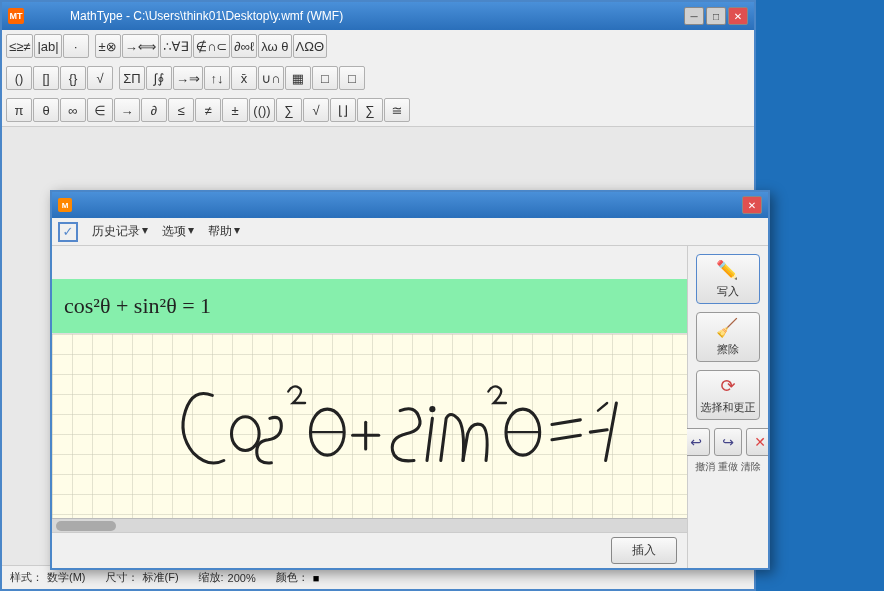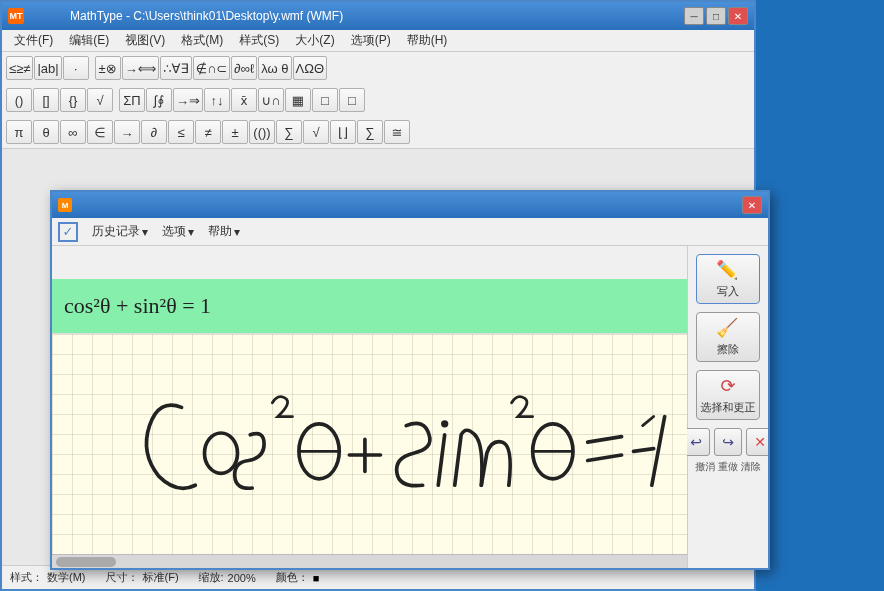--- a/index.html
+++ b/index.html
@@ -211,21 +211,20 @@
       height: 28px;
       display: flex;
       align-items: center;
       padding: 0 6px;
       gap: 2px;
       border-bottom: 1px solid #ccc;
       flex-shrink: 0;
     }
     .dialog-menu-btn {
       display: flex;
-      align-items: center;
       gap: 2px;
       padding: 2px 6px;
       cursor: pointer;
       font-size: 12px;
       color: #333;
     }
     .dialog-content {
       display: flex;
       flex: 1;
       overflow: hidden;
@@ -374,30 +373,20 @@
       <div class="title-icon">MT</div>
       <span class="title-text">MathType - C:\Users\think01\Desktop\y.wmf (WMF)</span>
     </div>
     <div class="title-controls">
       <div class="title-btn">─</div>
       <div class="title-btn">□</div>
       <div class="title-btn close">✕</div>
     </div>
   </div>
 
-  <div class="menu-bar">
-    <span class="menu-item">文件(F)</span>
-    <span class="menu-item">编辑(E)</span>
-    <span class="menu-item">视图(V)</span>
-    <span class="menu-item">格式(M)</span>
-    <span class="menu-item">样式(S)</span>
-    <span class="menu-item">大小(Z)</span>
-    <span class="menu-item">选项(P)</span>
-    <span class="menu-item">帮助(H)</span>
-  </div>
 
   <div class="toolbar-area">
     <div class="toolbar-row">
       <div class="tool-btn">
           <span class="sym">≤≥≠</span>
         </div>
       <div class="tool-btn">
           <span class="sym">|ab|</span>
         </div>
       <div class="tool-btn">
@@ -617,20 +606,23 @@
 
           <line x1="632" y1="90" x2="618" y2="165" stroke="#222" stroke-width="4" stroke-linecap="round"></line>
           <path d="M608,100 L620,90" stroke="#222" stroke-width="3" fill="none" stroke-linecap="round"></path>
         </svg>
       </div>
 
       <div class="scroll-area">
         <div class="scroll-thumb"></div>
       </div>
 
+      <div class="insert-area">
+        <button class="insert-btn">插入</button>
+      </div>
     </div>
 
     <div class="right-panel">
       <div class="action-btn write">
         <span class="action-btn-icon">✏️</span>
         <span>写入</span>
       </div>
       <div class="action-btn erase">
         <span class="action-btn-icon" style="color:#d44;">🧹</span>
         <span>擦除</span>

